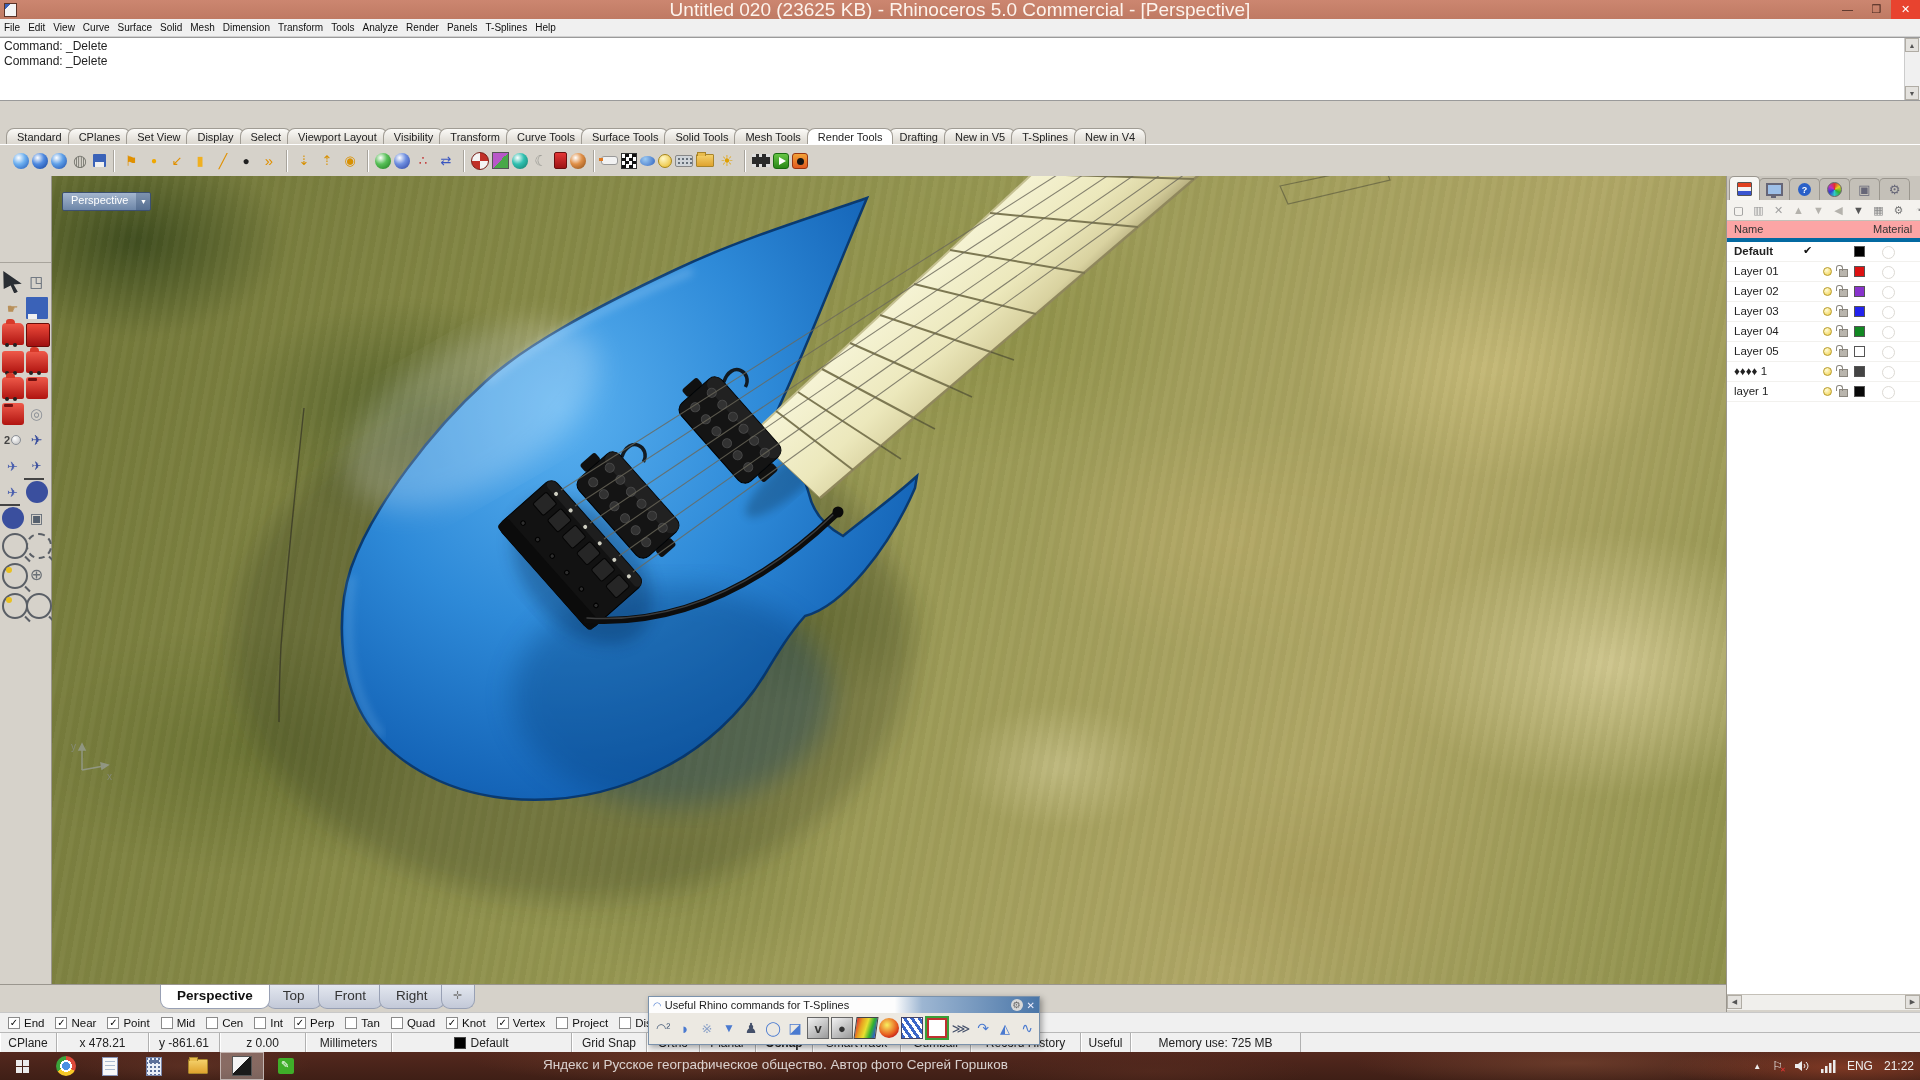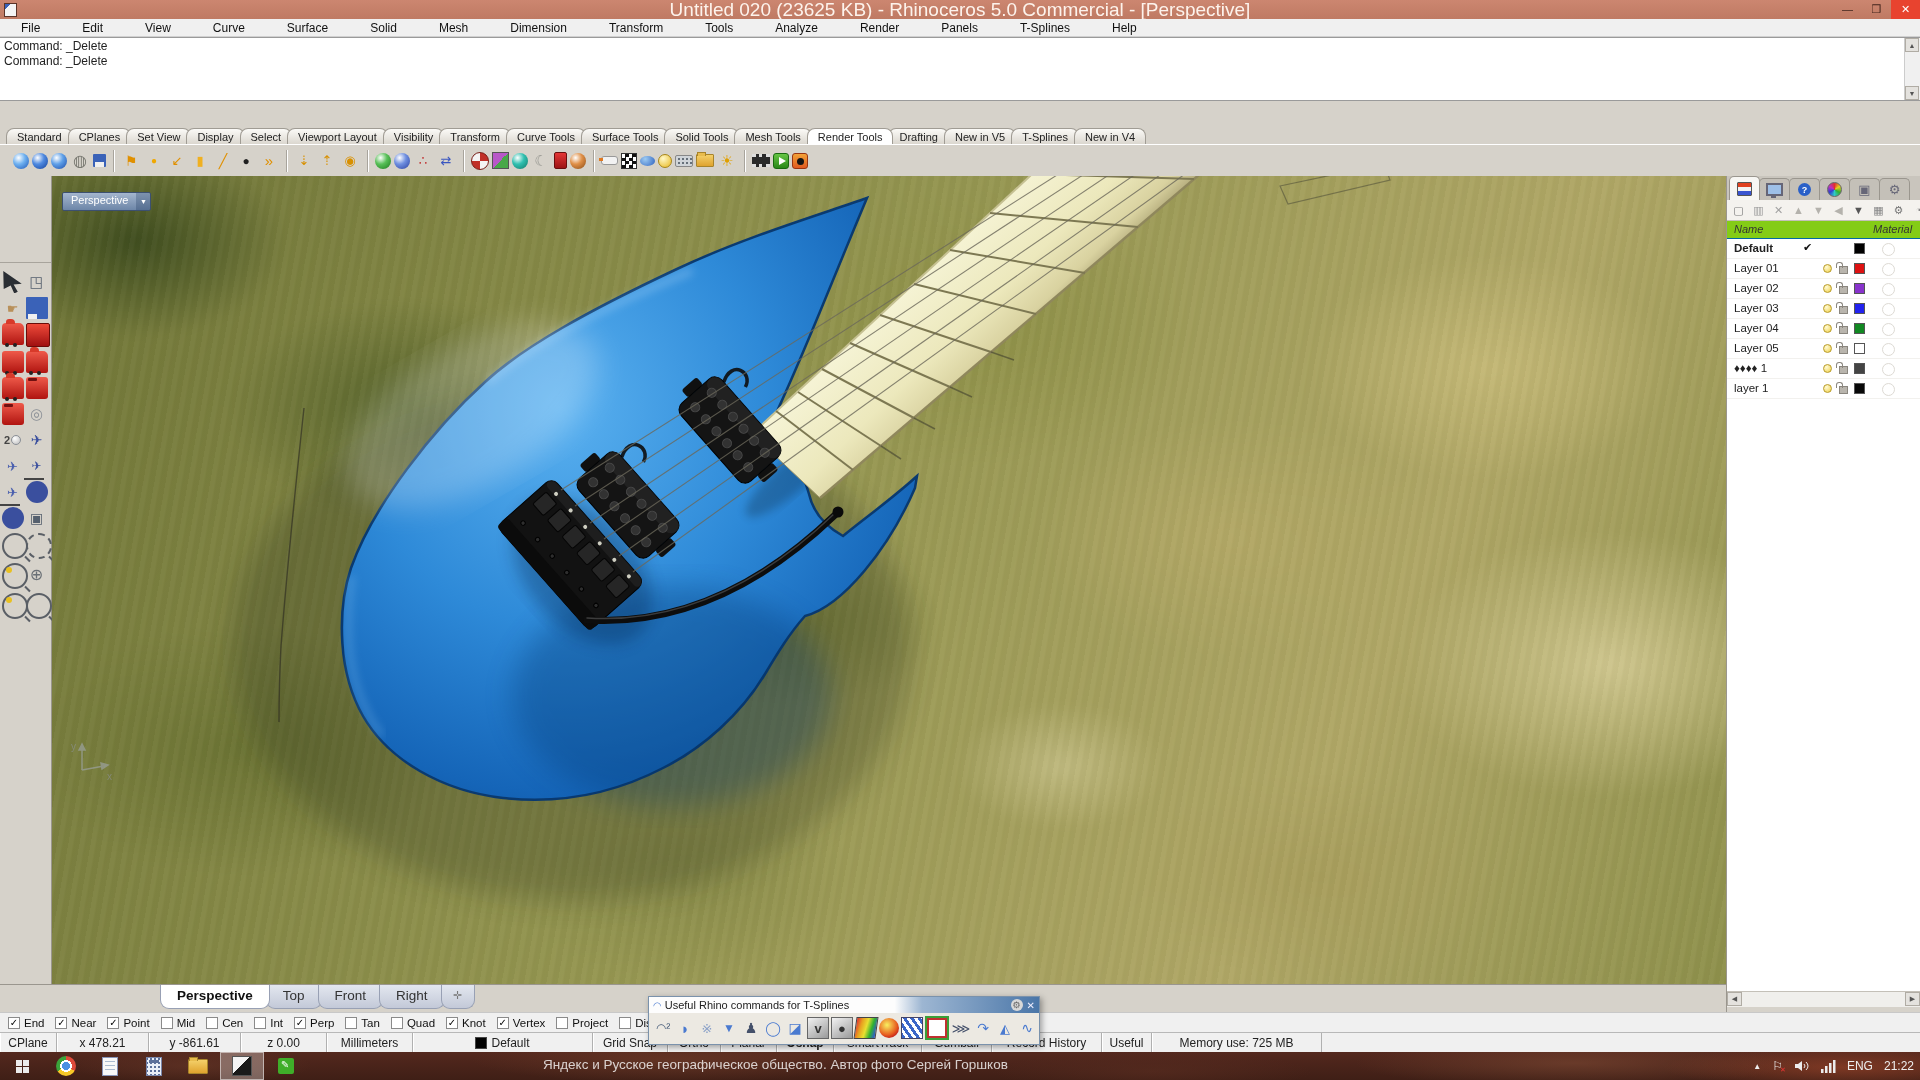--- a/index.html
+++ b/index.html
@@ -13,21 +13,21 @@
     background-image:linear-gradient(135deg,#3a62b8 4px,transparent 4px);}
   #title-text{position:absolute;left:0;right:0;text-align:center;color:#fdf3ec;font-size:19px;}
   #win-controls{position:absolute;right:0;top:0;height:19px;display:flex;}
   .winbtn{width:29px;height:19px;display:flex;align-items:center;justify-content:center;
     color:#fff;font-size:11px;line-height:1;}
   .winbtn.close{background:#e8432f;}
   .winbtn:not(.close){color:#41241c;}
   
   #menubar{position:absolute;left:0;top:19px;width:1920px;height:17px;background:#f0f0f0;
     display:flex;align-items:center;border-bottom:1px solid #d0d0d0;}
-  .menu-item{padding:0 21px;font-size:12px;color:#111;}
+  .menu-item{padding:0 4px;font-size:10px;color:#111;}
   
   #cmdhistory{position:absolute;left:0;top:37px;width:1920px;height:64px;background:#fff;
     border:1px solid #9a9a9a;border-left:none;border-right:none;box-sizing:border-box;
     font-size:12px;color:#222;padding:1px 4px;line-height:15px;}
   .cmdline{white-space:pre;}
   #cmdscroll{position:absolute;right:0;top:0;bottom:0;width:15px;background:#f0f0f0;border-left:1px solid #ccc;}
   .scr{position:absolute;left:0;width:14px;height:14px;background:#e4e2de;border:1px solid #b0aca4;
     box-sizing:border-box;font-size:7px;color:#555;display:flex;align-items:center;justify-content:center;}
   #cmdprompt{position:absolute;left:0;top:101px;width:1920px;height:23px;background:#fff;
     border-bottom:1px solid #9a9a9a;box-sizing:border-box;display:flex;align-items:center;
@@ -129,21 +129,21 @@
   .pt-layerstab{width:13px;height:12px;border:1px solid #555;border-radius:1px;
     background:linear-gradient(180deg,#e04020 0 34%,#f2f2f2 34% 67%,#3a55d0 67%);}
   .pt-monitor{width:13px;height:9px;border:2px solid #667;background:#9ec0e8;position:relative;}
   .pt-monitor::after{content:"";position:absolute;left:3px;bottom:-4px;width:5px;height:2px;background:#667;}
   .pt-help{width:13px;height:13px;border-radius:50%;background:#2a60c8;color:#fff;font-size:9px;font-weight:bold;
     display:flex;align-items:center;justify-content:center;}
   .pt-colors{width:13px;height:13px;border-radius:50%;border:1px solid #666;
     background:conic-gradient(#e03030,#e8d020,#30b030,#30c8c8,#3040d0,#c030c0,#e03030);}
   #paneltools{height:20px;background:#f4f2ee;border-bottom:1px solid #c4c0b8;display:flex;align-items:center;gap:5px;padding-left:4px;}
   #paneltools .ic{width:15px;height:15px;font-size:11px;}
-  #layerhead{height:17px;background:#84cc16;border-bottom:1px solid #0369a1;position:relative;font-size:11px;color:#333;font-style:italic;}
+  #layerhead{height:17px;background:#fca5a5;border-bottom:4px solid #0369a1;position:relative;font-size:11px;color:#333;}
   #layerhead .h-name{position:absolute;left:7px;top:2px;}
   #layerhead .h-material{position:absolute;left:146px;top:2px;}
   #layerlist{background:#fff;height:752px;overflow:hidden;}
   .lrow{height:19px;position:relative;border-bottom:1px solid #f2f1ee;font-size:11.5px;color:#222;}
   .lrow .lname{position:absolute;left:7px;top:3px;white-space:nowrap;}
   .lrow.current .lname{font-weight:bold;}
   .lrow .lcheck{position:absolute;left:76px;top:2px;font-size:11px;color:#111;}
   .bulb{position:absolute;left:96px;top:5px;width:9px;height:9px;border-radius:50%;
     background:radial-gradient(circle at 35% 30%,#fffbd8,#f0d048);border:1px solid #b89b2a;box-sizing:border-box;}
   .lock{position:absolute;left:112px;top:7px;width:7px;height:6px;background:#b9b5ad;border:1px solid #8a867e;}
@@ -721,21 +721,21 @@
       </span>
     </div>
 
   <div id="statusbar">
       <div class="scell" style="width: 57px;">
         <span>CPlane</span>
       </div>
       <div class="scell" style="width: 92px; text-align: center;">
         <span>x 478.21</span>
       </div>
-      <div class="scell" style="width: 92px;">
+      <div class="scell" style="width: 71px;">
         <span>y -861.61</span>
       </div>
       <div class="scell" style="width: 86px;">
         <span>z 0.00</span>
       </div>
       <div class="scell" style="width: 86px;">
         <span>Millimeters</span>
       </div>
       <div class="scell" style="width: 180px;">
         <span class="sw" style="background: rgb(0, 0, 0);"></span>

